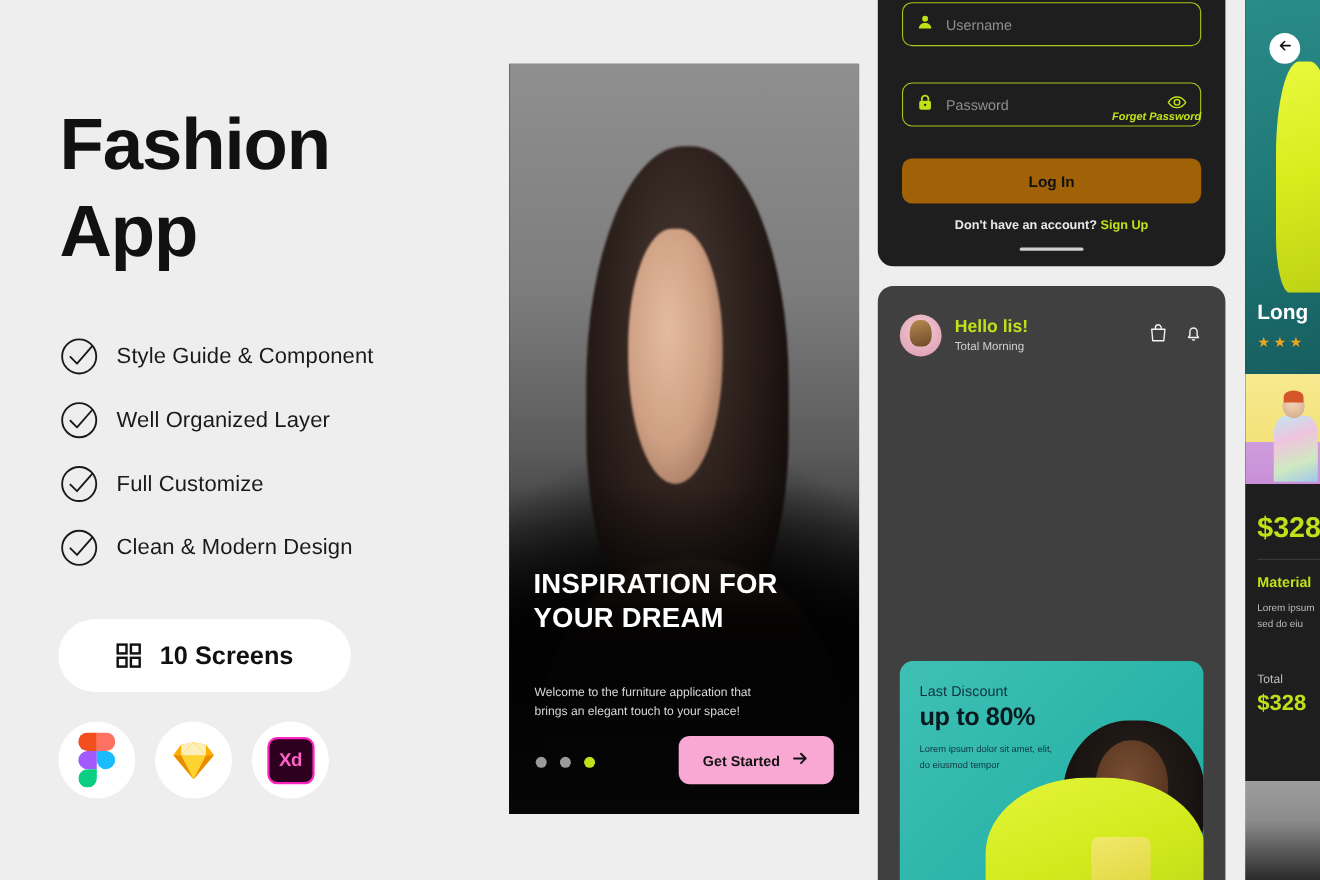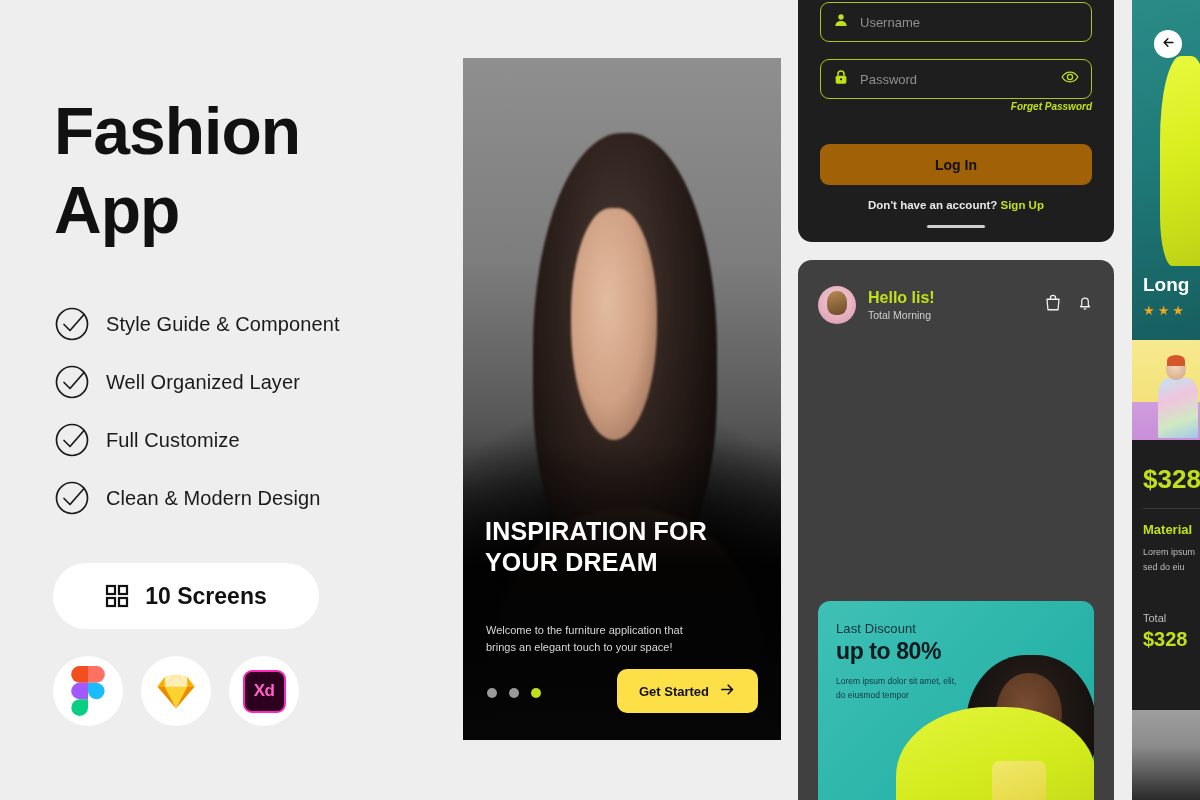--- a/index.html
+++ b/index.html
@@ -86,21 +86,21 @@
   .onb-sub {
     position:absolute; left:23px; bottom:84px; width:200px;
     color:#d8d8d8; font-size:11px; line-height:1.55;
   }
   .onb-dots { position:absolute; left:24px; bottom:42px; display:flex; gap:12px; align-items:center; }
   .dot { width:10px; height:10px; border-radius:50%; background:#9a9a9a; }
   .dot.active { background:#c2e01a; }
   .get-started {
     position:absolute; right:23px; bottom:27px;
     height:44px; padding:0 22px; border-radius:10px;
-    background:#fde047; color:#111; font-size:13px; font-weight:bold;
+    background:#f9a8d4; color:#111; font-size:13px; font-weight:bold;
     display:flex; align-items:center; gap:10px; border:none; cursor:pointer;
     font-family:"Liberation Sans", sans-serif;
   }
 
   
   .login-card {
     position:absolute; left:798px; top:0; width:316px; height:242px;
     background:#1e1e1e; border-radius:0 0 14px 14px; overflow:hidden;
   }
   .input-field {
@@ -380,21 +380,21 @@
   <div class="input-field" style="top:2px;">
     <span>
       <svg viewBox="0 0 24 24" width="16" height="16" fill="#c2e01a">
         <circle cx="12" cy="7.5" r="4"></circle>
           <path d="M3.5 21c0-4.7 3.8-7.5 8.5-7.5s8.5 2.8 8.5 7.5z"></path>
       </svg>
     </span>
     <span class="ph">Username</span>
   </div>
 
-  <div class="input-field" style="top:59px;">
+  <div class="input-field" style="top:75px;">
     <span>
       <svg viewBox="0 0 24 24" width="16" height="16" fill="#c2e01a">
         <rect x="4" y="10" width="16" height="12" rx="2.5"></rect>
         <path d="M7.5 10V7.5a4.5 4.5 0 0 1 9 0V10" fill="none" stroke="#c2e01a" stroke-width="2.4"></path>
         <circle cx="12" cy="15.5" r="1.6" fill="#1e1e1e"></circle>
       </svg>
     </span>
     <span class="ph">Password</span>
     <span>
       <svg viewBox="0 0 24 24" width="18" height="18" fill="none" stroke="#c2e01a" stroke-width="1.7">

